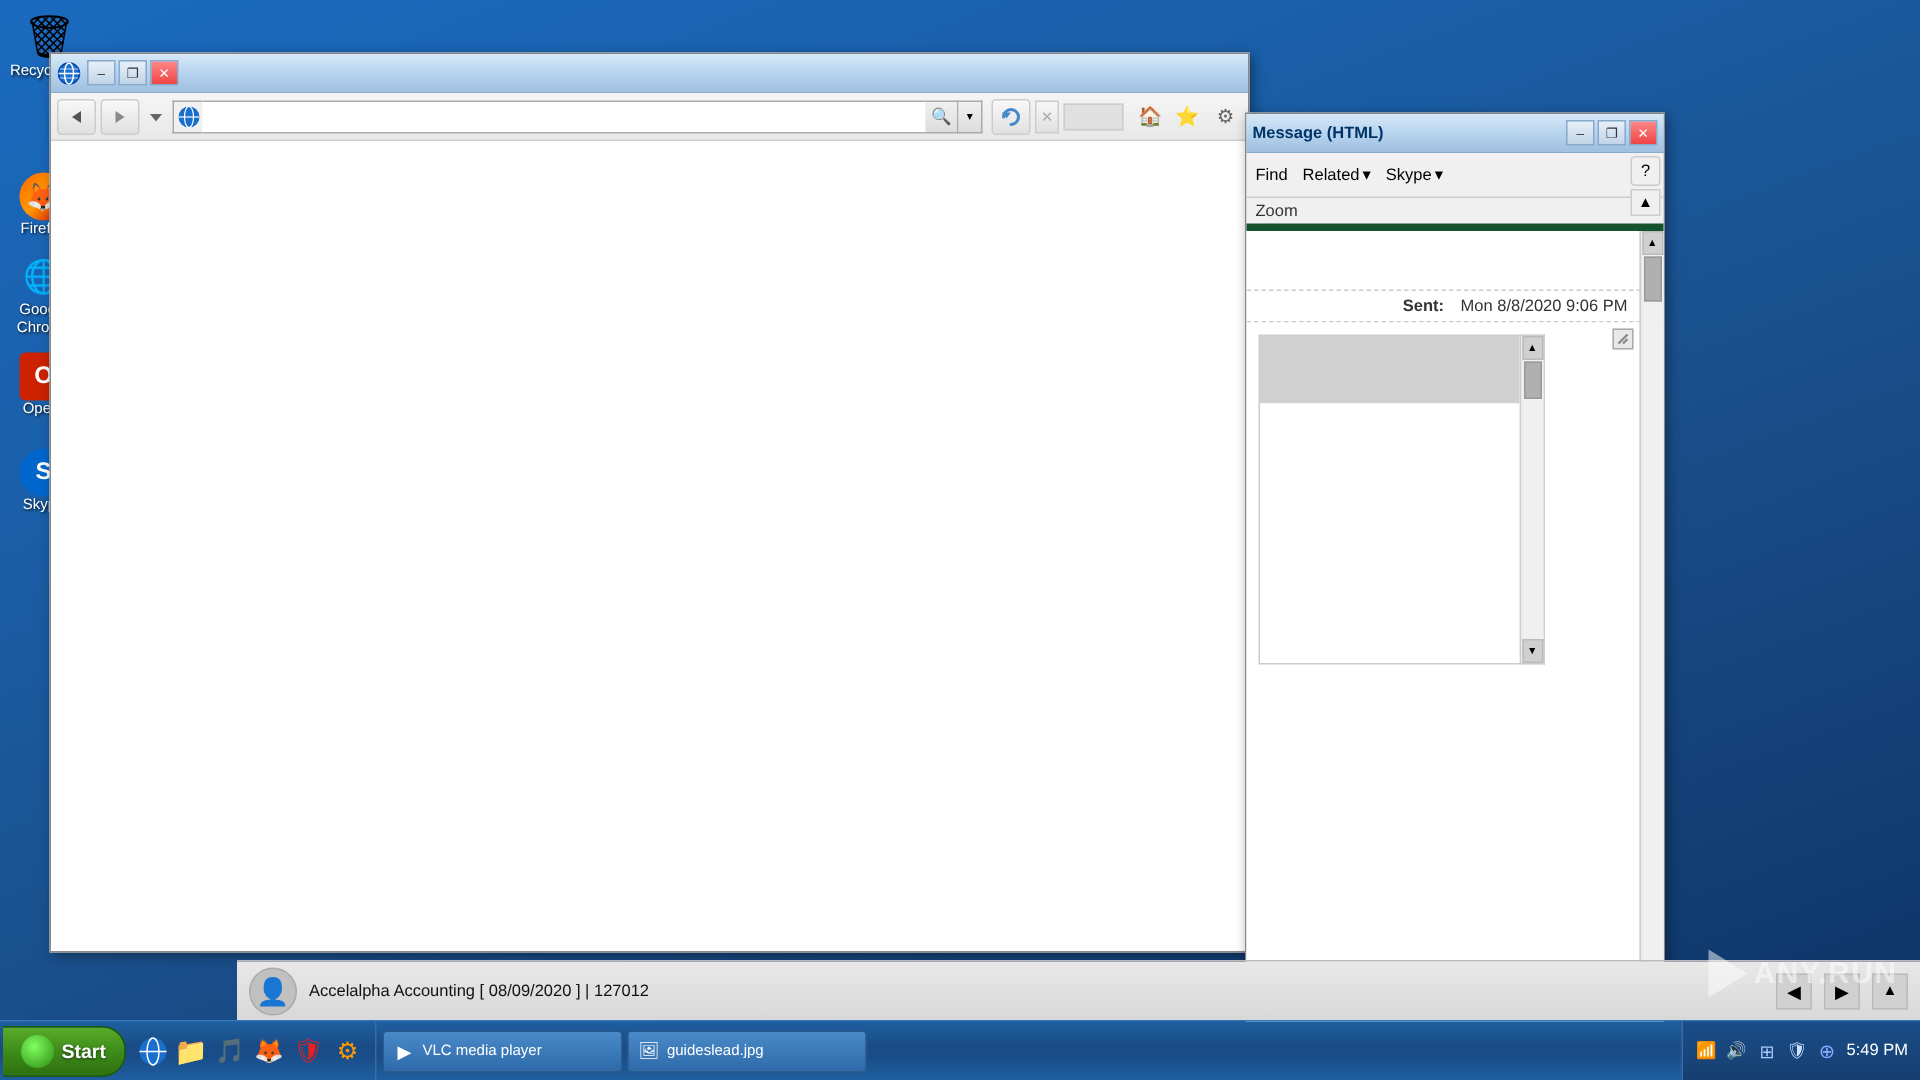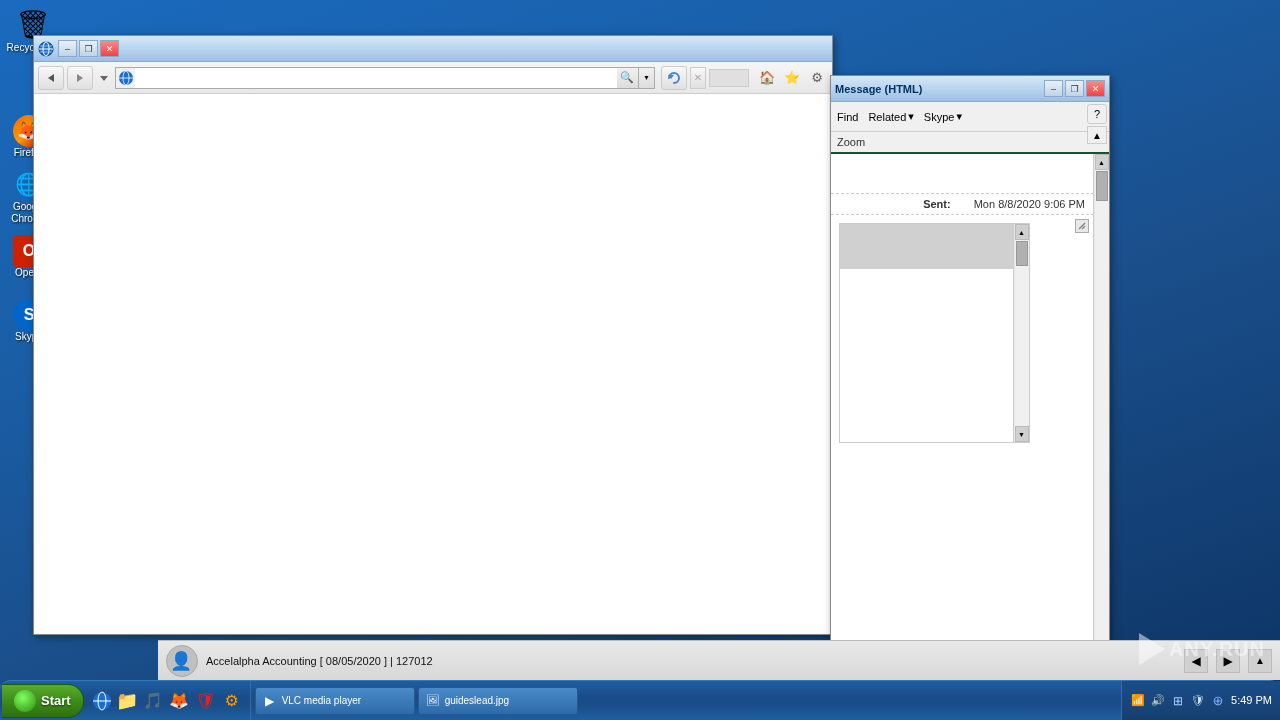--- a/index.html
+++ b/index.html
@@ -275,21 +275,20 @@
     .taskbar {
       position: absolute;
       bottom: 0;
       left: 0;
       width: 1280px;
       height: 40px;
       background: linear-gradient(to bottom, #1e5fa0 0%, #1a4d88 40%, #1a4d88 60%, #1e5fa0 100%);
       display: flex;
       align-items: center;
       border-top: 1px solid #3378bb;
-      border-radius: 10px;
     }
     .start-button {
       height: 34px;
       padding: 0 12px;
       background: linear-gradient(to bottom, #5aab2a 0%, #3d8c1a 50%, #2e7010 100%);
       border-radius: 0 16px 16px 0;
       display: flex;
       align-items: center;
       gap: 5px;
       cursor: pointer;
@@ -397,21 +396,21 @@
       font-weight: bold;
       display: flex;
       align-items: flex-start;
       gap: 6px;
     }
 
     
     .msg-toolbar2 {
       height: 22px;
       background: #f0f0f0;
-      border-bottom: 2px solid #14532d;
+      border-bottom: 5px solid #14532d;
       display: flex;
       align-items: center;
       padding: 0 6px;
       font-size: 11px;
       color: #666;
     }
 
     
     .notify-area {
       display: flex;
@@ -553,21 +552,21 @@
 
   <div class="msg-toolbar2">
     <span style="margin-right:4px;color:#333;">Zoom</span>
   </div>
 
   <div class="msg-content" style="position:relative;">
 
     <div style="padding:4px 24px 4px 8px;border-bottom:1px dashed #ccc;min-height:40px;background:white;">
     </div>
     <div class="msg-sent-row" style="background:white;padding:4px 24px 4px 8px;border-bottom:1px dashed #ccc;">
-      <span style="font-weight:bold;margin-right:20px;">Sent:</span>
+      <span style="font-weight:bold;margin-right:8px;">Sent:</span>
       <span>Mon 8/8/2020 9:06 PM</span>
     </div>
 
     <div style="flex:1;background:white;padding:8px;position:relative;display:flex;">
 
       <div style="position:absolute;top:4px;right:20px;width:14px;height:14px;border:1px solid #aaa;background:#e8e8e8;display:flex;align-items:center;justify-content:center;cursor:pointer;">
         <svg width="10" height="10">
             <line x1="2" y1="8" x2="8" y2="2" stroke="#888" stroke-width="1.5"></line>
             <line x1="5" y1="8" x2="8" y2="5" stroke="#888" stroke-width="1.5"></line>
           </svg>
@@ -592,21 +591,21 @@
       <div style="flex:1;width:14px;background:#f0f0f0;">
         <div style="width:12px;height:30px;background:#b0b0b0;border:1px solid #999;margin:1px;"></div>
       </div>
       <div style="width:14px;height:16px;background:#d0d0d0;border:1px solid #bbb;display:flex;align-items:center;justify-content:center;font-size:7px;cursor:pointer;">▼</div>
     </div>
   </div>
 </div>
 
 <div style="position:absolute;bottom:40px;left:158px;right:0;height:40px;background:linear-gradient(to bottom,#e8e8e8,#d8d8d8);border-top:1px solid #bbb;display:flex;align-items:center;padding:0 8px;gap:8px;">
   <div style="width:32px;height:32px;border-radius:50%;background:#c0c0c0;border:1px solid #aaa;display:flex;align-items:center;justify-content:center;font-size:18px;">👤</div>
-  <div style="flex:1;font-size:11px;color:#111;">Accelalpha Accounting [ 08/05/2020 ] | 127012</div>
+  <div style="flex:1;font-size:11px;color:#111;">Accelalpha Accounting [ 08/09/2020 ] | 127012</div>
   <div style="width:24px;height:24px;background:#d0d0d0;border:1px solid #bbb;display:flex;align-items:center;justify-content:center;font-size:12px;cursor:pointer;">◀</div>
   <div style="width:24px;height:24px;background:#d0d0d0;border:1px solid #bbb;display:flex;align-items:center;justify-content:center;font-size:12px;cursor:pointer;">▶</div>
   <div style="width:24px;height:24px;background:#d0d0d0;border:1px solid #bbb;display:flex;align-items:center;justify-content:center;font-size:10px;cursor:pointer;">▲</div>
 </div>
 
 <div class="anyrun-watermark">
   <div style="display:flex;align-items:center;gap:4px;opacity:0.7;">
     <div style="width:0;height:0;border-top:16px solid transparent;border-bottom:16px solid transparent;border-left:26px solid rgba(255,255,255,0.7);"></div>
     <span style="color:rgba(255,255,255,0.7);font-size:20px;font-weight:bold;letter-spacing:1px;">ANY.RUN</span>
   </div>

